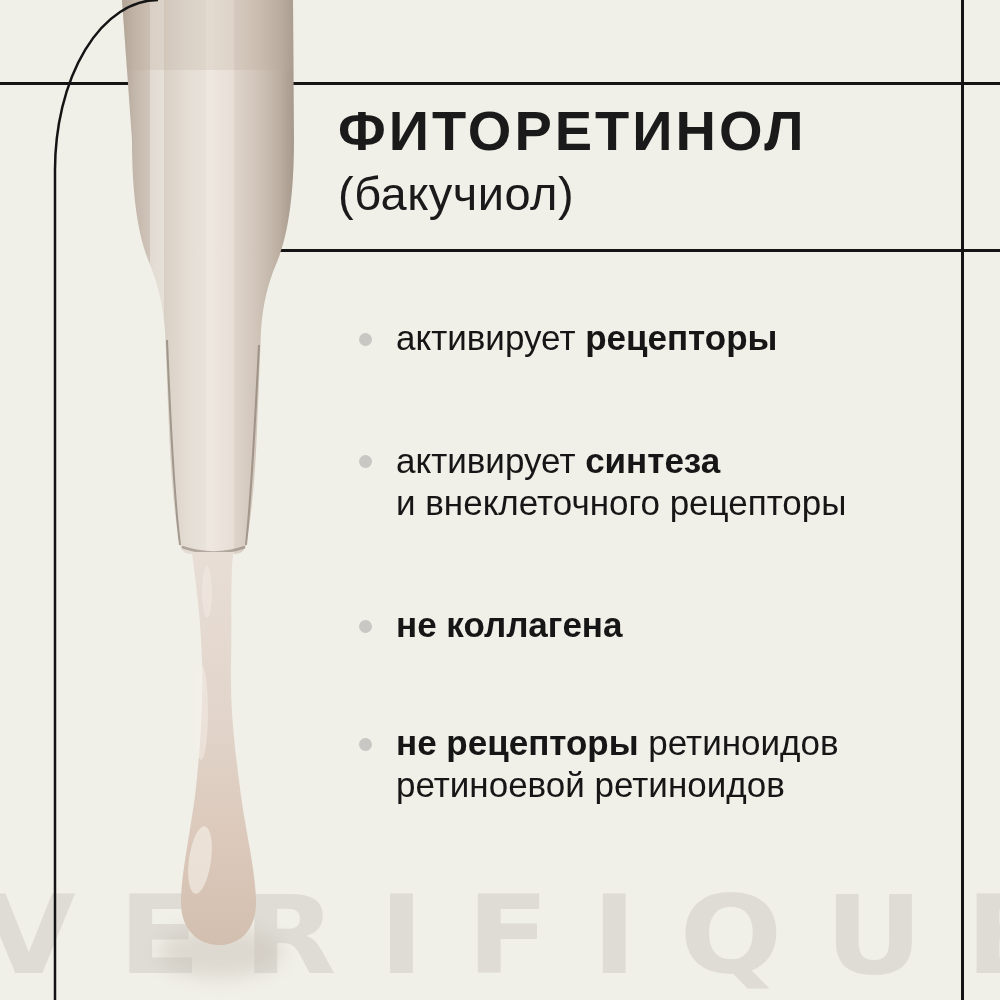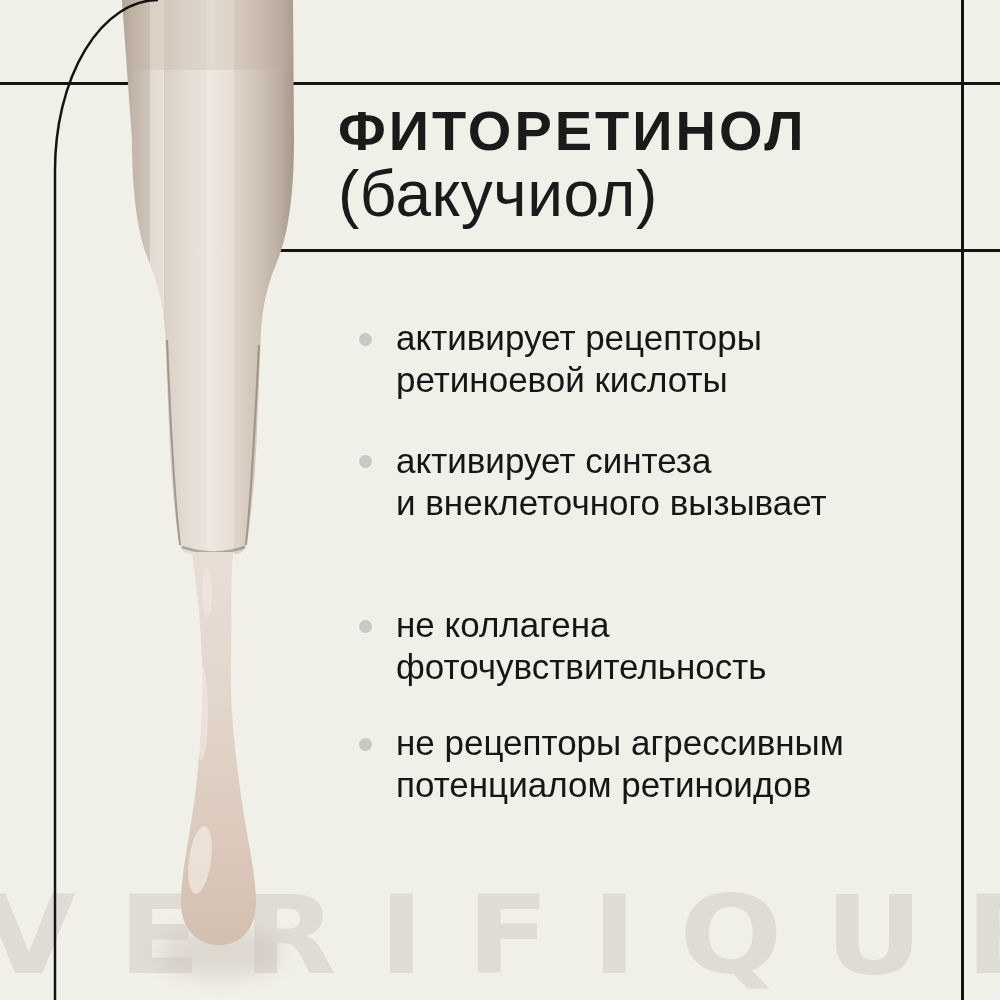--- a/index.html
+++ b/index.html
@@ -21,28 +21,28 @@
   .vrule-right{position:absolute;top:0;left:961px;width:3px;height:1000px;background:#141414;z-index:2;}
   
   .art{position:absolute;top:0;left:0;z-index:3;pointer-events:none;}
   
   .title{
     position:absolute;left:338px;top:100px;z-index:5;
     font-size:56px;line-height:62px;letter-spacing:3px;color:#1a1a1a;font-weight:700;white-space:nowrap;
   }
   .subtitle{
     position:absolute;left:338px;top:163px;z-index:5;
-    font-size:64px;line-height:62px;letter-spacing:0.5px;color:#1a1a1a;font-weight:400;white-space:nowrap;
+    font-size:47px;line-height:62px;letter-spacing:0.5px;color:#1a1a1a;font-weight:400;white-space:nowrap;
   }
   
   .bullet-group{
     position:absolute;left:396px;z-index:5;
     font-size:35px;line-height:42px;color:#161616;white-space:nowrap;
   }
-  .bullet-group b{font-weight:400;margin-top:28px;}
+  .bullet-group b{font-weight:700;margin-top:28px;}
   .bg1{top:317px;} .bg2{top:440px;} .bg3{top:604px;} .bg4{top:722px;}
   .dot{position:absolute;left:359px;width:13px;height:13px;border-radius:50%;background:#c8c7c3;z-index:5;}
   .d1{top:333px;} .d2{top:455px;} .d3{top:620px;} .d4{top:738px;}
 </style>
 </head>
 <body>
 
 <div class="canvas">
 
   <div class="watermark">VERIFIQUE</div>
@@ -123,31 +123,29 @@
   <div class="title">ФИТОРЕТИНОЛ</div>
   <div class="subtitle">(бакучиол)</div>
 
   <div class="dot d1"></div>
   <div class="dot d2"></div>
   <div class="dot d3"></div>
   <div class="dot d4"></div>
 
   <div class="bullet-group bg1">
     <div><span>активирует </span><b>рецепторы</b><span></span></div>
-    <div><span>ретиноевой кислоты</span><b></b><span></span></div>
   </div>
 
   <div class="bullet-group bg2">
     <div><span>активирует </span><b>синтеза</b><span></span></div>
-    <div><span>и внеклеточного вызывает</span><b></b><span></span></div>
+    <div><span>и внеклеточного рецепторы</span><b></b><span></span></div>
   </div>
 
   <div class="bullet-group bg3">
     <div><span></span><b>не коллагена</b><span></span></div>
-    <div><span>фоточувствительность</span><b></b><span></span></div>
   </div>
 
   <div class="bullet-group bg4">
-    <div><span></span><b>не рецепторы</b><span> агрессивным</span></div>
-    <div><span>потенциалом ретиноидов</span><b></b><span></span></div>
+    <div><span></span><b>не рецепторы</b><span> ретиноидов</span></div>
+    <div><span>ретиноевой ретиноидов</span><b></b><span></span></div>
   </div>
 
 </div>
 
 </body></html>

